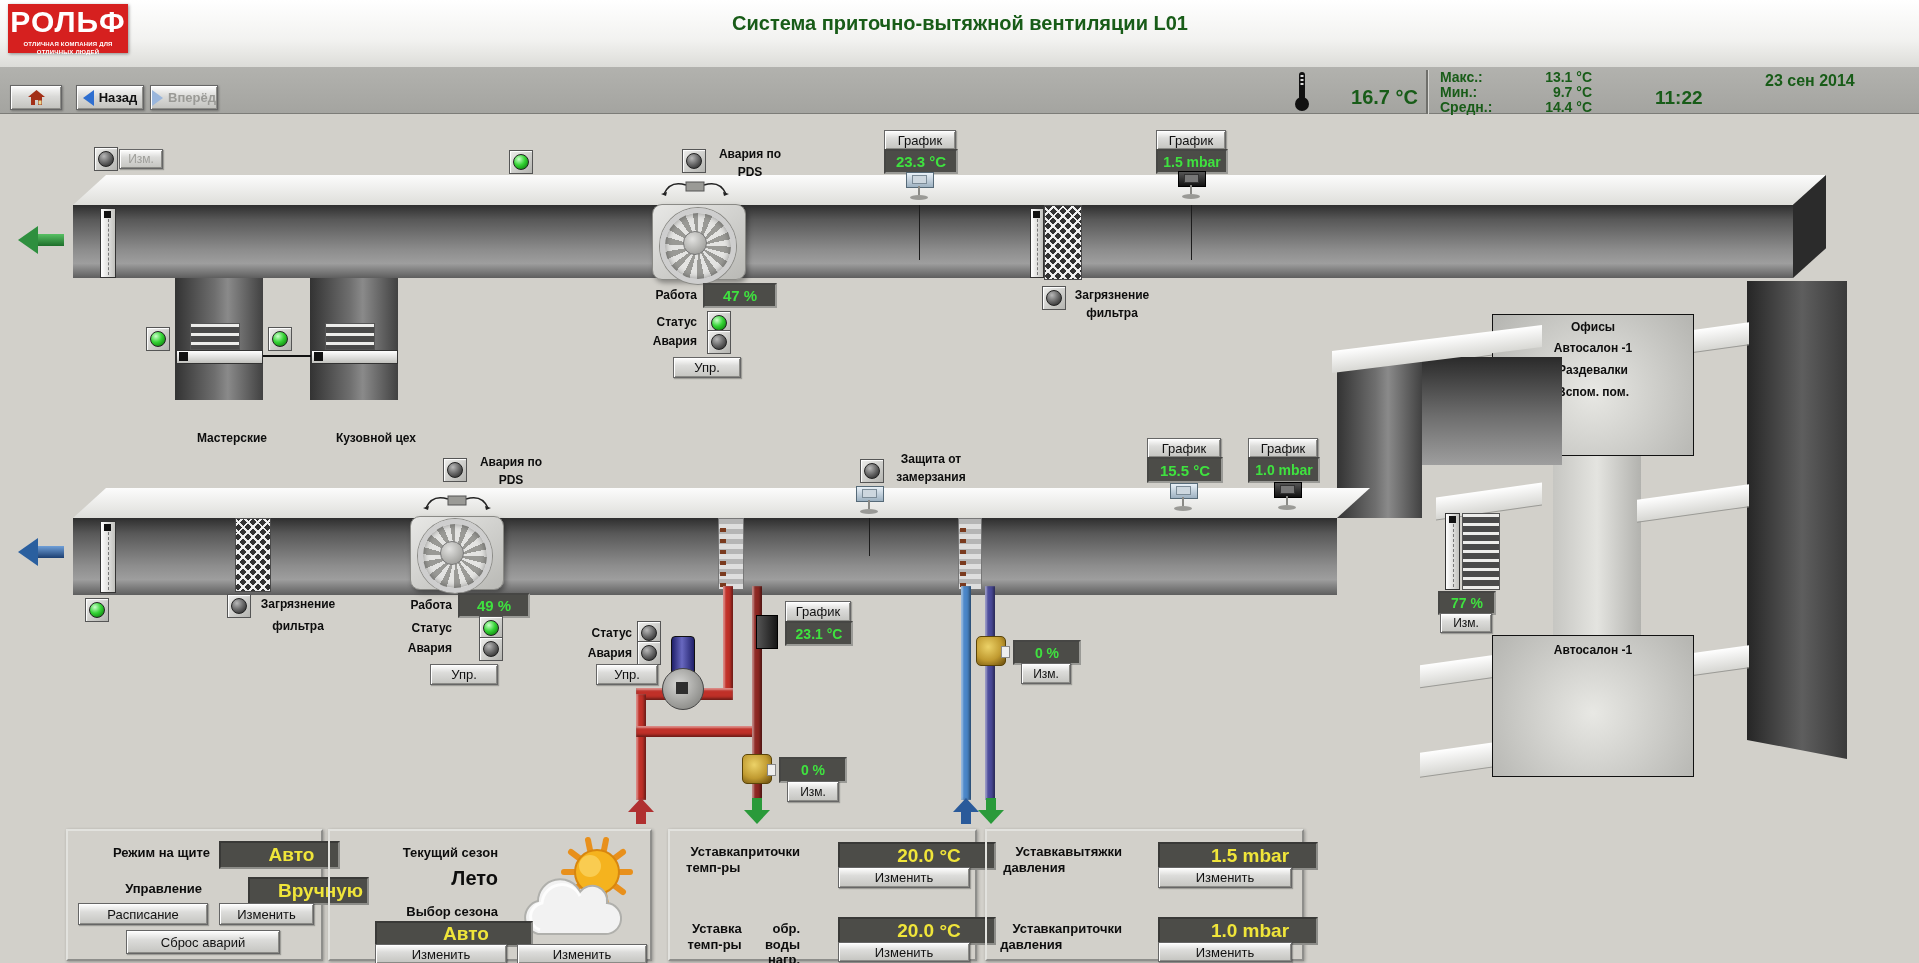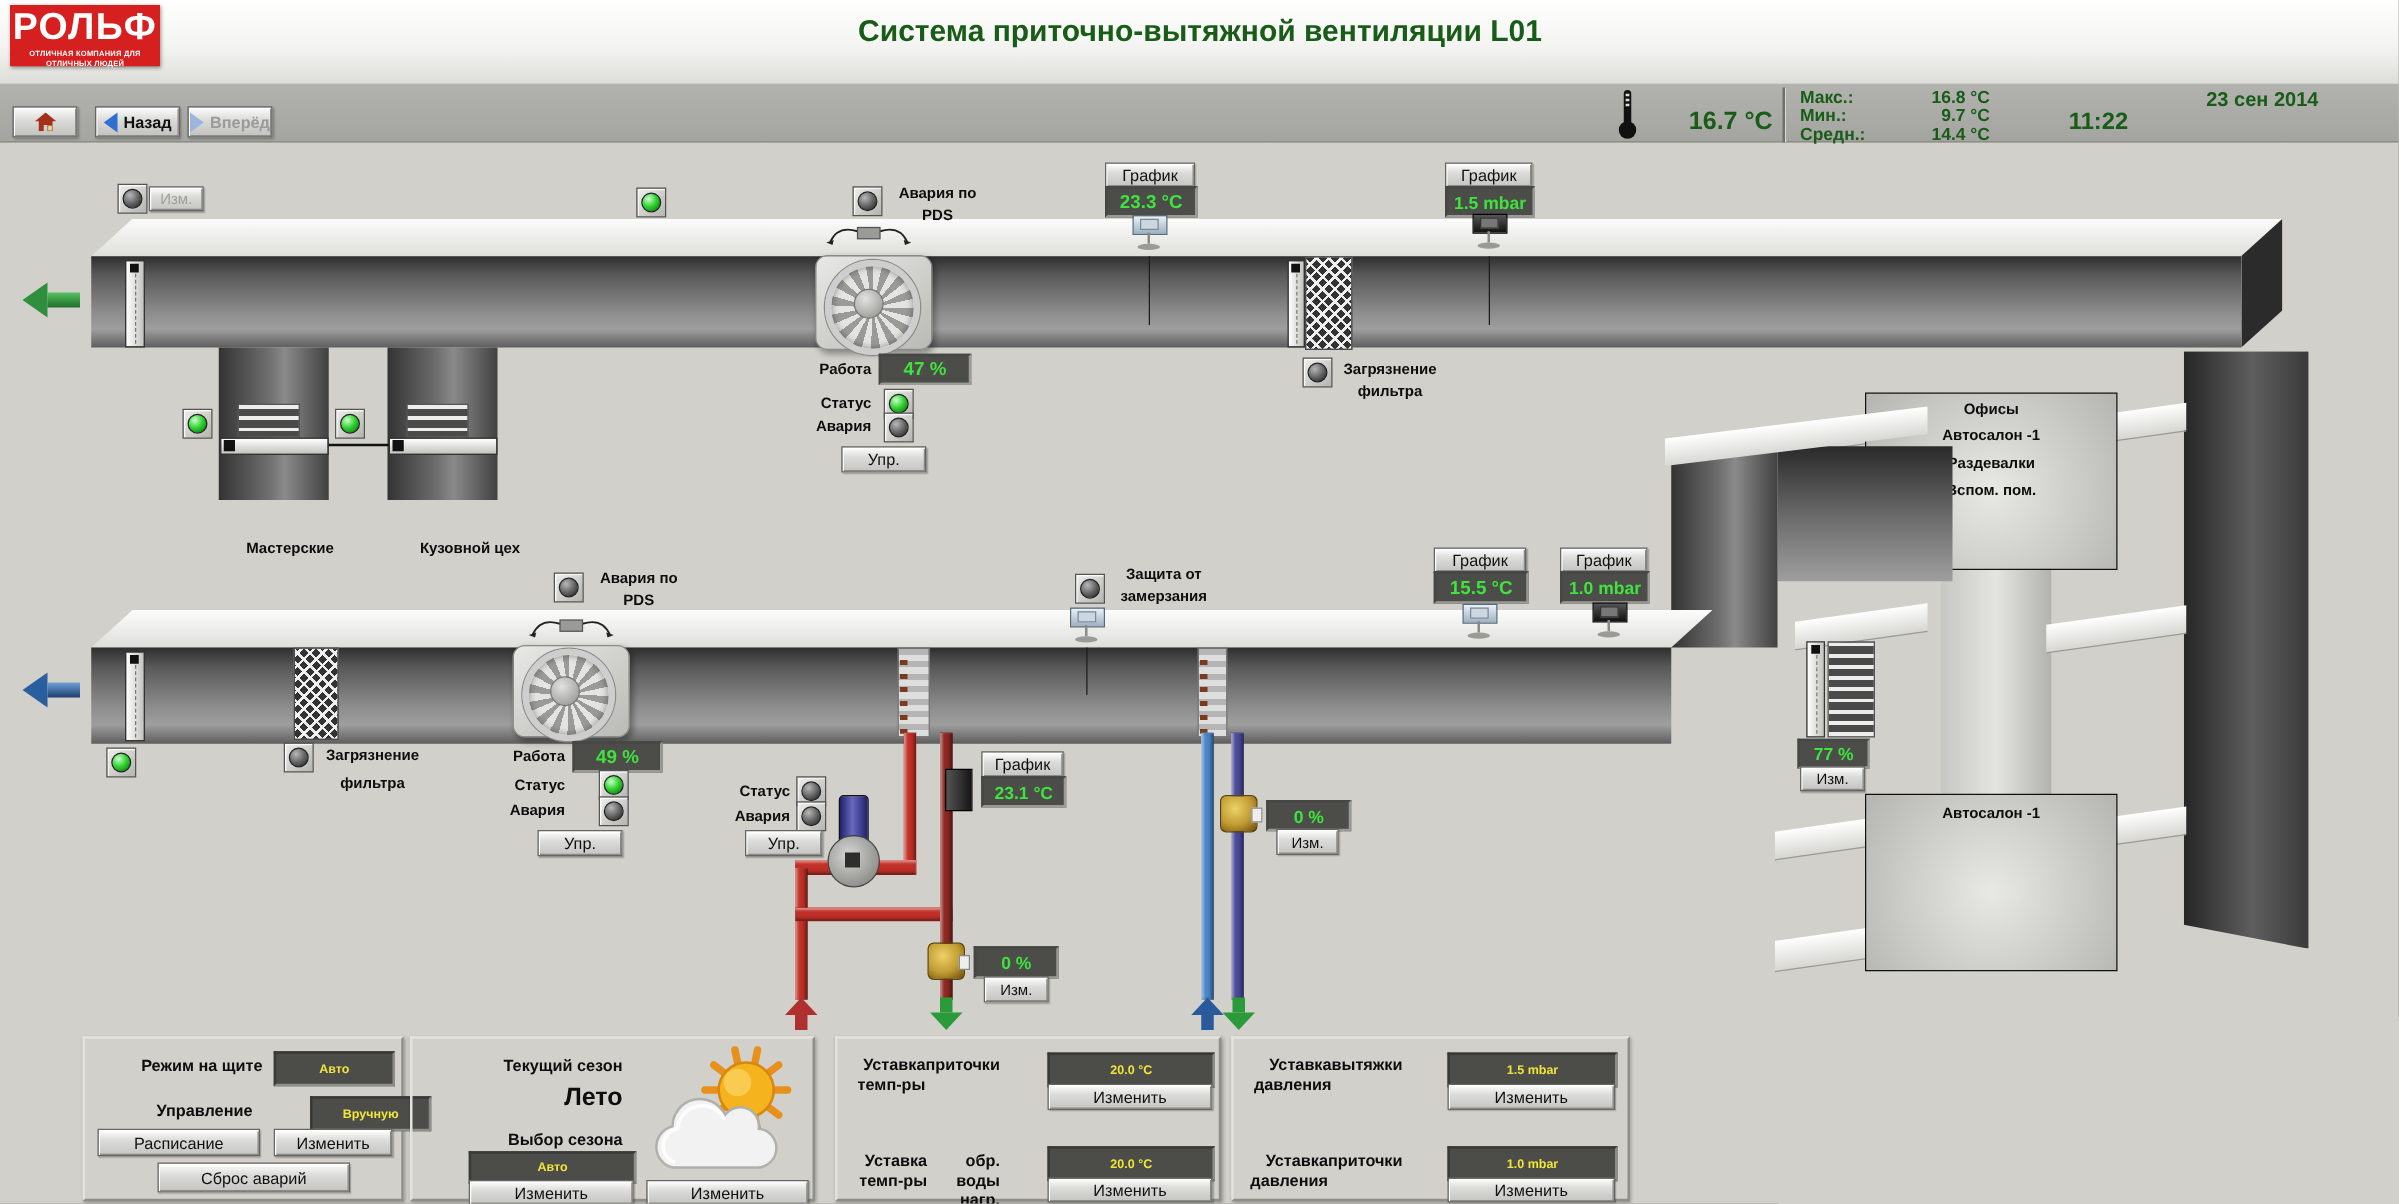--- a/index.html
+++ b/index.html
@@ -5,21 +5,21 @@
   html,body{margin:0;padding:0;background:#9a9a96;}
   #app{position:relative;width:1919px;height:963px;overflow:hidden;
        font-family:"Liberation Sans",sans-serif;background:#d2d0ca;}
   .abs{position:absolute;}
   
   #header{left:0;top:0;width:1919px;height:67px;background:linear-gradient(180deg,#ffffff,#f2f2f0 60%,#dcdcd8);}
   #logo{left:8px;top:4px;width:120px;height:49px;background:var(--brand_red);color:#fff;text-align:center;
         box-shadow:1px 1px 3px rgba(0,0,0,.4);}
   #logo .big{font-size:30px;font-weight:bold;letter-spacing:1px;line-height:36px;}
   #logo .slogan{font-size:6px;font-weight:bold;letter-spacing:.2px;line-height:8px;}
-  #title{left:520px;top:12px;width:880px;height:30px;text-align:center;font-size:24px;font-weight:bold;color:var(--title_green);}
+  #title{left:520px;top:12px;width:880px;height:30px;text-align:center;font-size:20px;font-weight:bold;color:var(--title_green);}
   
   #toolbar{left:0;top:67px;width:1919px;height:46px;background:linear-gradient(180deg,#b2b2ae,#a4a4a0);border-bottom:1px solid #7c7c78;}
   .tbtn{display:flex;align-items:center;justify-content:center;gap:5px;
         background:linear-gradient(180deg,#fdfdfd,#dadad8 45%,#c2c2be);border:1px solid #666;
         box-shadow:inset 1px 1px 0 #fff,inset -1px -1px 0 #8d8d89,1px 1px 2px rgba(0,0,0,.3);
         font-size:13px;font-weight:bold;color:#111;}
   .tbtn.dis{color:#9a9a96;}
   .tri-l{width:0;height:0;border:8px solid transparent;border-right:11px solid #2f6fd0;border-left:0;}
   .tri-r{width:0;height:0;border:8px solid transparent;border-left:11px solid #9ab6dc;border-right:0;}
   .green-stat{color:var(--title_green);font-weight:bold;}
@@ -69,21 +69,21 @@
   .valve:after{content:"";position:absolute;right:-5px;top:50%;width:7px;height:10px;margin-top:-5px;background:#eee;border:1px solid #888;}
   .pipe{box-shadow:inset 2px 0 2px rgba(255,255,255,.45),inset -2px 0 3px rgba(0,0,0,.45);}
   .pipe.h{box-shadow:inset 0 2px 2px rgba(255,255,255,.45),inset 0 -2px 3px rgba(0,0,0,.45);}
   .arr-tip-l{width:0;height:0;border:14px solid transparent;border-left:0;}
   .arr-stem{height:12px;}
   .room-box{border:1.5px solid #111;background:radial-gradient(circle at 50% 55%,#e8e8e4,#b7b7b3 95%);}
   .room-lbl{font-size:12px;font-weight:bold;color:#0d0d0d;text-align:center;}
   
   .panel{background:linear-gradient(145deg,#cccclc,#c9c9c5 0%,#aeaeaa);border:2px outset #e2e2de;box-shadow:1px 1px 3px rgba(0,0,0,.3);}
   .plbl{font-size:13px;font-weight:bold;color:#0d0d0d;text-align:right;line-height:1.2;}
-  .disp.panelv{border:2px inset #8d8d89;font-size:10px;}
+  .disp.panelv{border:2px inset #8d8d89;font-size:19px;padding-left:24px;}
   .lblpair{display:flex;flex-direction:row;justify-content:center;text-align:center;}
 </style>
 </head>
 <body>
 
 <div id="app">
 
   <div id="header" class="abs"></div>
   <div id="logo" class="abs">
     <div class="big">РОЛЬФ</div>
@@ -109,21 +109,21 @@
   <svg class="abs" style="left:1291px;top:70px;" width="22" height="42" viewBox="0 0 22 42">
     <rect x="8" y="2" width="6" height="28" rx="3" fill="#111"></rect>
     <circle cx="11" cy="34" r="7" fill="#111"></circle>
     <rect x="9.5" y="5" width="3" height="2" fill="#ddd"></rect>
       <rect x="9.5" y="9" width="3" height="2" fill="#ddd"></rect>
       <rect x="9.5" y="13" width="3" height="2" fill="#ddd"></rect>
   </svg>
   <div class="abs green-stat" style="left:1322px;top:86px;width:96px;font-size:20px;text-align:right;">16.7 °C</div>
   <div class="abs" style="left:1426px;top:70px;width:2px;height:44px;background:#6f6f6b;border-right:1px solid #d8d8d4;"></div>
   <div class="abs green-stat" style="left:1440px;top:69px;width:70px;font-size:14px;">Макс.:</div>
-  <div class="abs green-stat" style="left:1512px;top:69px;width:80px;font-size:14px;text-align:right;">16.8 °C</div>
+  <div class="abs green-stat" style="left:1512px;top:69px;width:80px;font-size:14px;text-align:right;">13.1 °C</div>
   <div class="abs green-stat" style="left:1440px;top:84px;width:70px;font-size:14px;">Мин.:</div>
   <div class="abs green-stat" style="left:1512px;top:84px;width:80px;font-size:14px;text-align:right;">9.7 °C</div>
   <div class="abs green-stat" style="left:1440px;top:99px;width:70px;font-size:14px;">Средн.:</div>
   <div class="abs green-stat" style="left:1512px;top:99px;width:80px;font-size:14px;text-align:right;">14.4 °C</div>
   <div class="abs green-stat" style="left:1655px;top:87px;width:80px;font-size:19px;">11:22</div>
   <div class="abs green-stat" style="left:1765px;top:72px;width:145px;font-size:16px;">23 сен 2014</div>
 
   <div class="abs" style="left:1553px;top:345px;width:88px;height:430px;background:linear-gradient(90deg,#c6c6c2,#e4e4e0 50%,#b2b2ae);"></div>
   <div class="abs" style="left:1747px;top:281px;width:100px;height:478px;background:linear-gradient(90deg,#262626,#5e5e5e 55%,#3a3a3a);clip-path:polygon(0 0,100% 0,100% 100%,0 96%);"></div>
 

